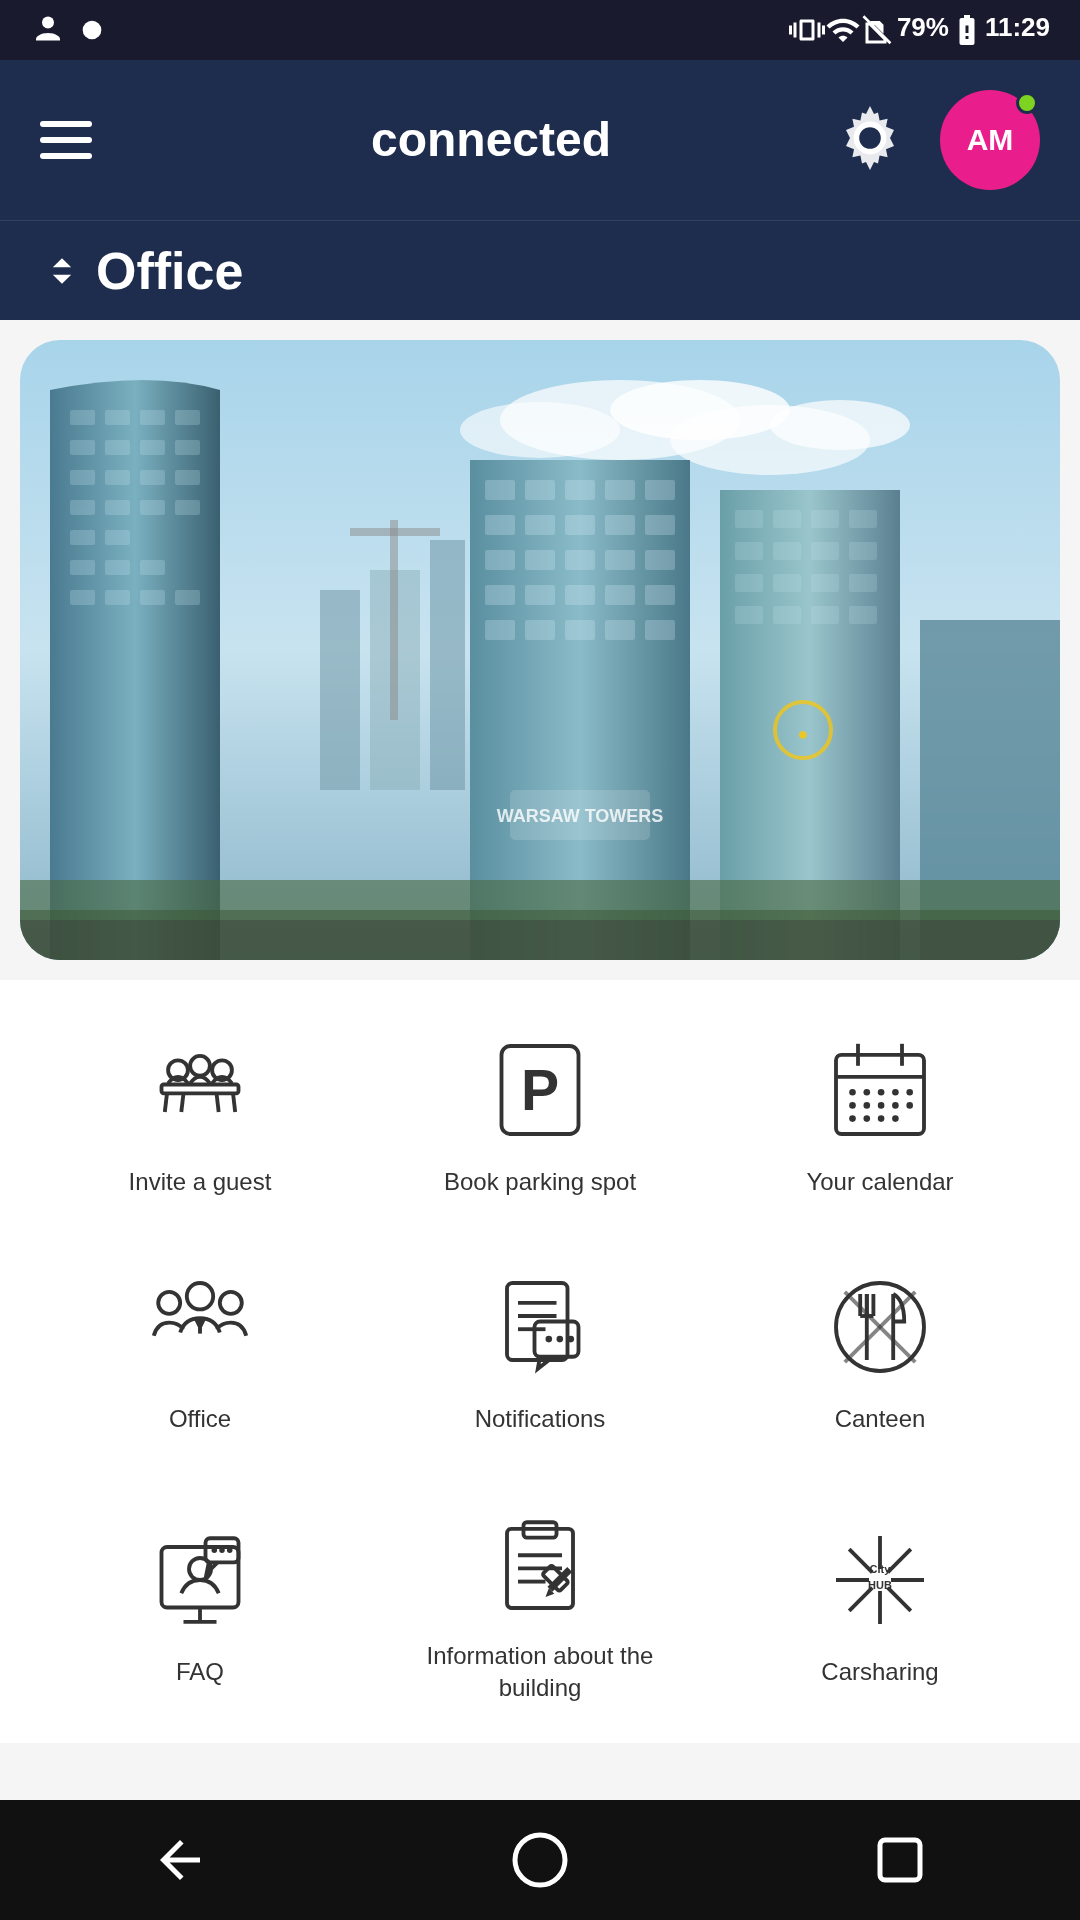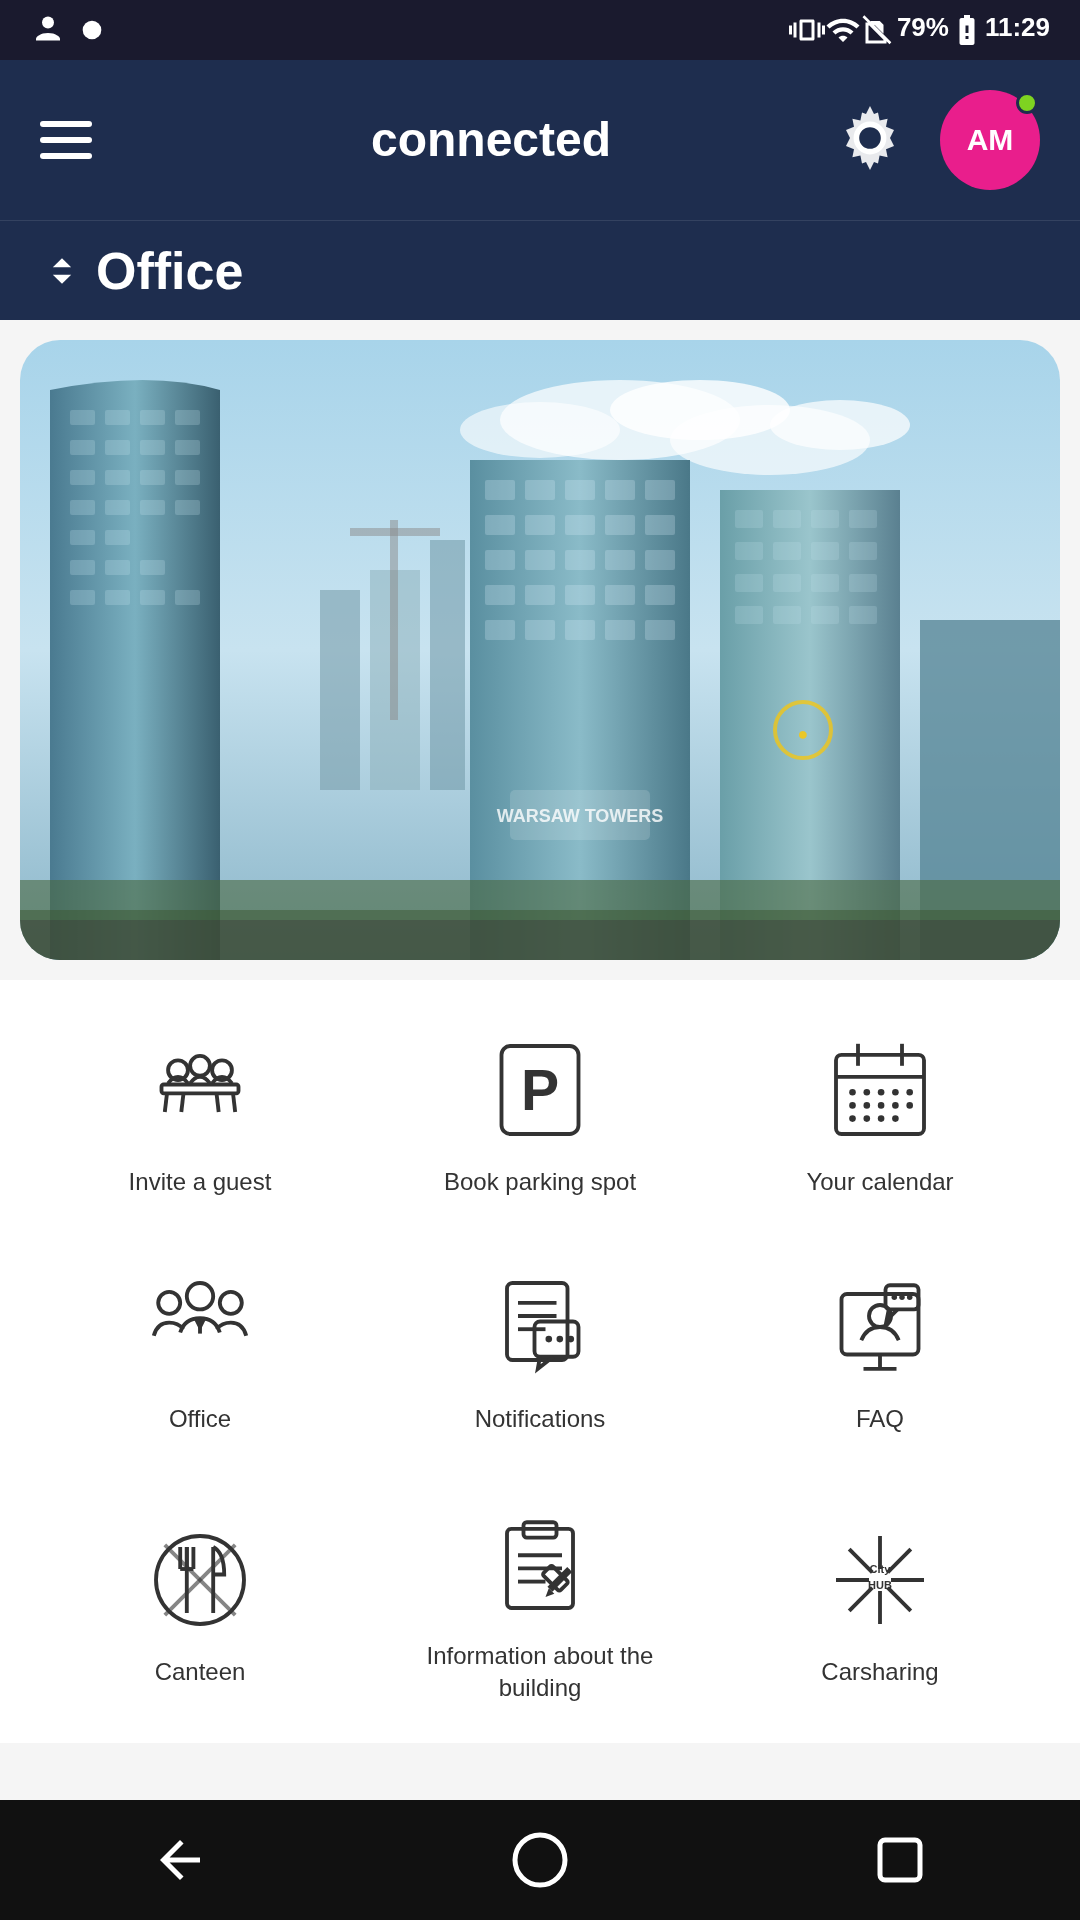--- a/index.html
+++ b/index.html
@@ -487,59 +487,59 @@
         <circle cx="78" cy="61" r="3" fill="#333" stroke="none"></circle>
       </svg>
     </div>
     <span class="menu-label">Notifications</span>
   </div>
 
   <div class="menu-item">
     <div class="menu-icon">
       <svg width="110" height="110" viewBox="0 0 100 100" fill="none" stroke="#333" stroke-width="3.5">
 
-        <rect x="15" y="20" width="70" height="55" rx="5"></rect>
-
-        <circle cx="50" cy="40" r="10"></circle>
-        <path d="M33 62 Q38 50 50 50 Q62 50 67 62"></path>
-
-        <rect x="55" y="12" width="30" height="22" rx="4"></rect>
-        <path d="M58 34 L56 44 L66 34"></path>
-
-        <circle cx="63" cy="23" r="2.5" fill="#333" stroke="none"></circle>
-        <circle cx="70" cy="23" r="2.5" fill="#333" stroke="none"></circle>
-        <circle cx="77" cy="23" r="2.5" fill="#333" stroke="none"></circle>
-
-        <line x1="50" y1="75" x2="50" y2="88"></line>
-        <line x1="35" y1="88" x2="65" y2="88"></line>
-      </svg>
-    </div>
-    <span class="menu-label">FAQ</span>
-  </div>
-
-  <div class="menu-item">
-    <div class="menu-icon">
-      <svg width="110" height="110" viewBox="0 0 100 100" fill="none" stroke="#333" stroke-width="3.5">
-
         <circle cx="50" cy="50" r="40"></circle>
 
         <line x1="38" y1="20" x2="38" y2="80"></line>
         <line x1="32" y1="20" x2="32" y2="40"></line>
         <line x1="38" y1="20" x2="38" y2="40"></line>
         <line x1="44" y1="20" x2="44" y2="40"></line>
         <line x1="32" y1="40" x2="44" y2="40"></line>
 
         <line x1="62" y1="20" x2="62" y2="80"></line>
         <path d="M62 20 Q72 25 72 45 L62 45"></path>
 
         <line x1="18" y1="18" x2="82" y2="82" stroke-width="3.5" opacity="0.6"></line>
         <line x1="82" y1="18" x2="18" y2="82" stroke-width="3.5" opacity="0.6"></line>
       </svg>
     </div>
     <span class="menu-label">Canteen</span>
+  </div>
+
+  <div class="menu-item">
+    <div class="menu-icon">
+      <svg width="110" height="110" viewBox="0 0 100 100" fill="none" stroke="#333" stroke-width="3.5">
+
+        <rect x="15" y="20" width="70" height="55" rx="5"></rect>
+
+        <circle cx="50" cy="40" r="10"></circle>
+        <path d="M33 62 Q38 50 50 50 Q62 50 67 62"></path>
+
+        <rect x="55" y="12" width="30" height="22" rx="4"></rect>
+        <path d="M58 34 L56 44 L66 34"></path>
+
+        <circle cx="63" cy="23" r="2.5" fill="#333" stroke="none"></circle>
+        <circle cx="70" cy="23" r="2.5" fill="#333" stroke="none"></circle>
+        <circle cx="77" cy="23" r="2.5" fill="#333" stroke="none"></circle>
+
+        <line x1="50" y1="75" x2="50" y2="88"></line>
+        <line x1="35" y1="88" x2="65" y2="88"></line>
+      </svg>
+    </div>
+    <span class="menu-label">FAQ</span>
   </div>
 
   <div class="menu-item">
     <div class="menu-icon">
       <svg width="110" height="110" viewBox="0 0 100 100" fill="none" stroke="#333" stroke-width="3.5">
 
         <rect x="20" y="18" width="60" height="72" rx="4"></rect>
         <rect x="35" y="12" width="30" height="14" rx="3"></rect>
 
         <line x1="30" y1="42" x2="70" y2="42"></line>

